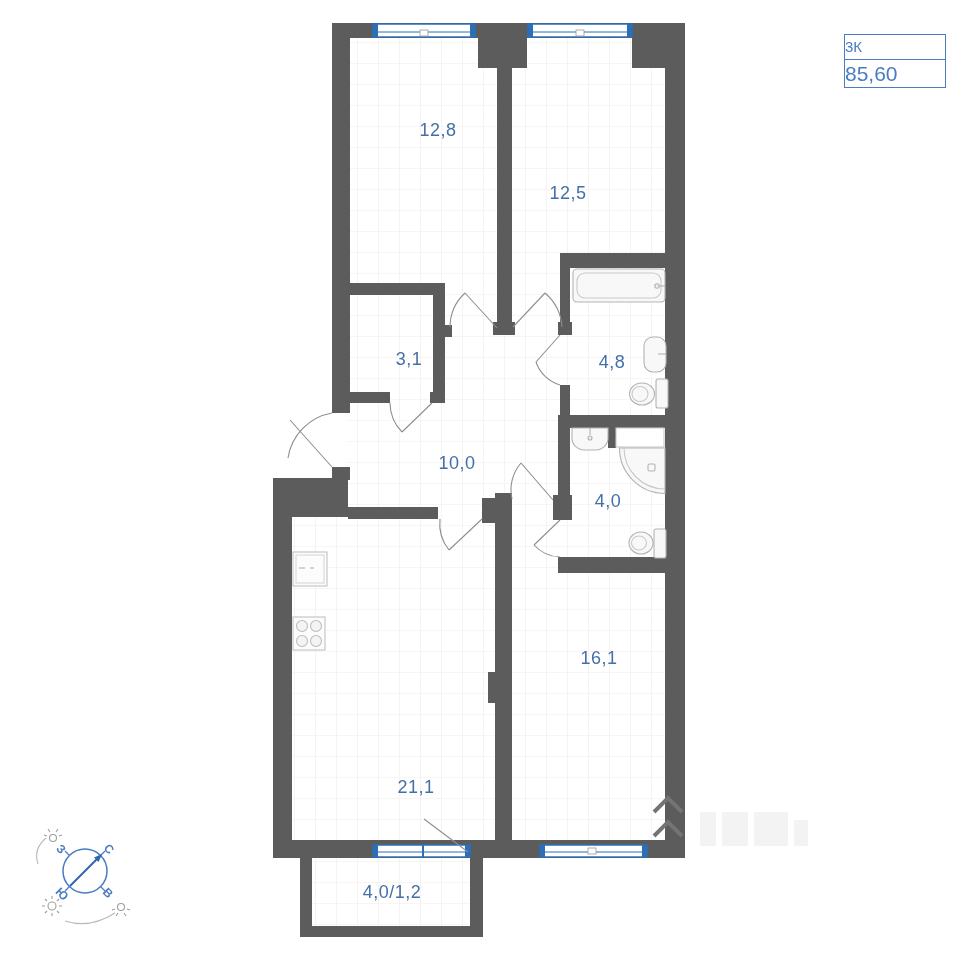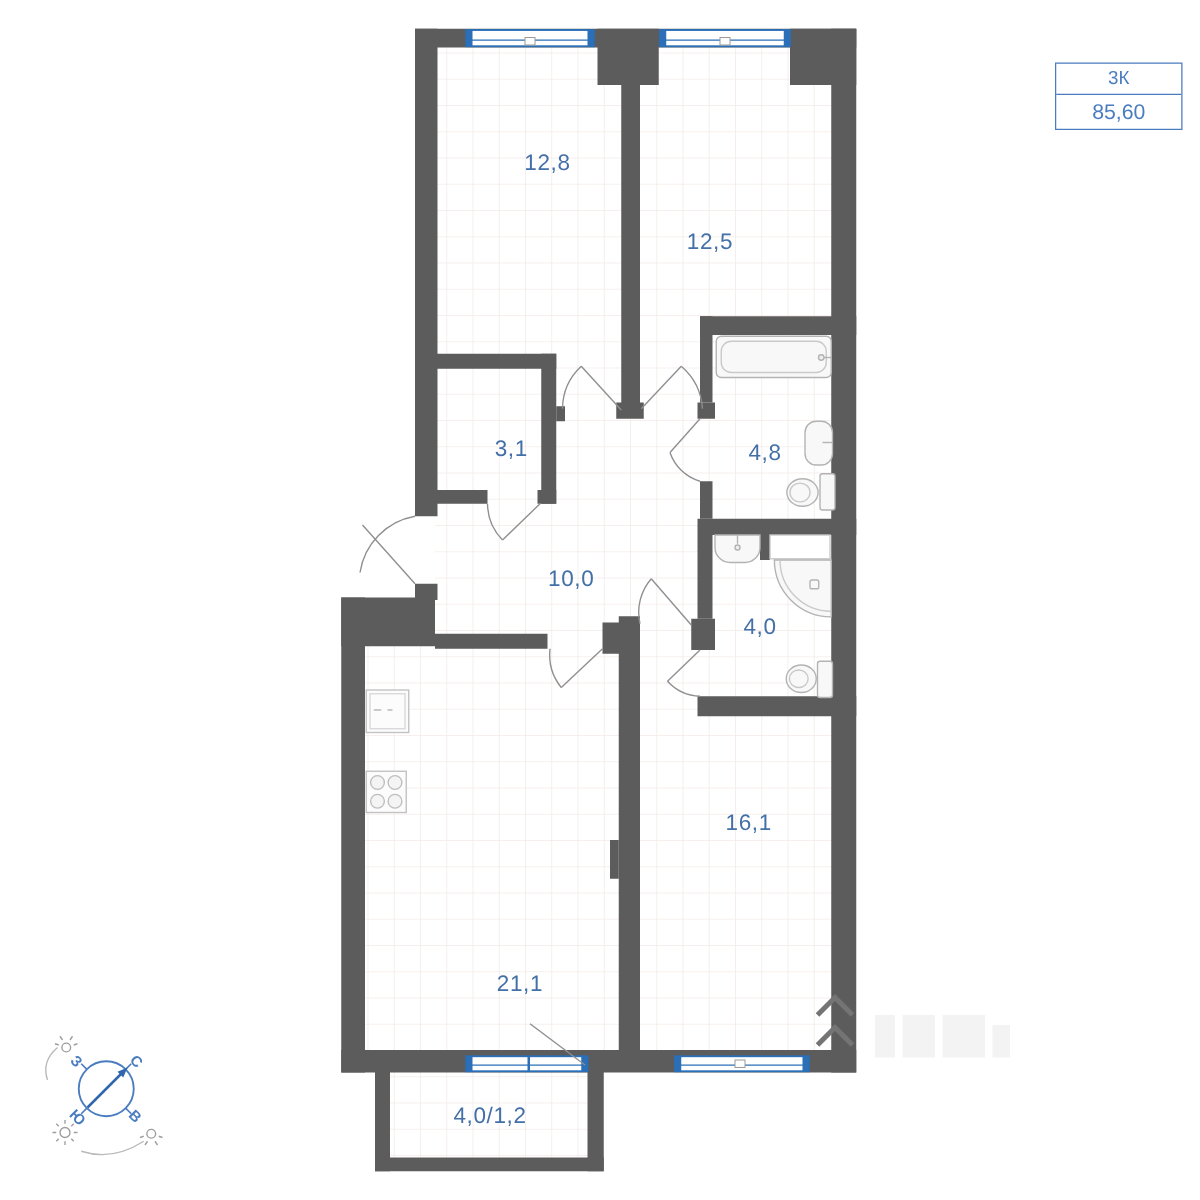--- a/index.html
+++ b/index.html
@@ -1,23 +1,23 @@
 <!DOCTYPE html>
 <html><head>
 <meta charset="utf-8">
 <style>
   html,body{margin:0;padding:0;background:#ffffff;}
   .page{position:relative;width:960px;height:960px;background:#ffffff;overflow:hidden;
         font-family:"Liberation Sans",sans-serif;}
   .plan-svg{position:absolute;left:0;top:0;width:960px;height:960px;}
   .room-label{font-family:"Liberation Sans",sans-serif;font-size:18px;letter-spacing:.5px;}
-  .badge{position:absolute;left:844px;top:50px;width:100px;background:#fff;
-         border:1px solid #4a7cc0;text-align:center;color:#4a7cc0;}
+  .badge{position:absolute;left:844px;top:34px;width:100px;background:#fff;
+         border:1px solid #4a7cc0;color:#4a7cc0;}
   .badge-row-type{height:24px;line-height:24px;font-size:15px;border-bottom:1px solid #4a7cc0;}
-  .badge-row-area{height:27px;line-height:27px;font-size:17px;}
+  .badge-row-area{height:27px;line-height:27px;font-size:21px;}
 </style>
 </head>
 <body>
 
 <div class="page">
 
 <svg class="plan-svg" viewBox="0 0 960 960">
   <defs>
     <pattern id="grid" width="21" height="21" patternUnits="userSpaceOnUse">
       <rect width="21" height="21" fill="#ffffff"></rect>

